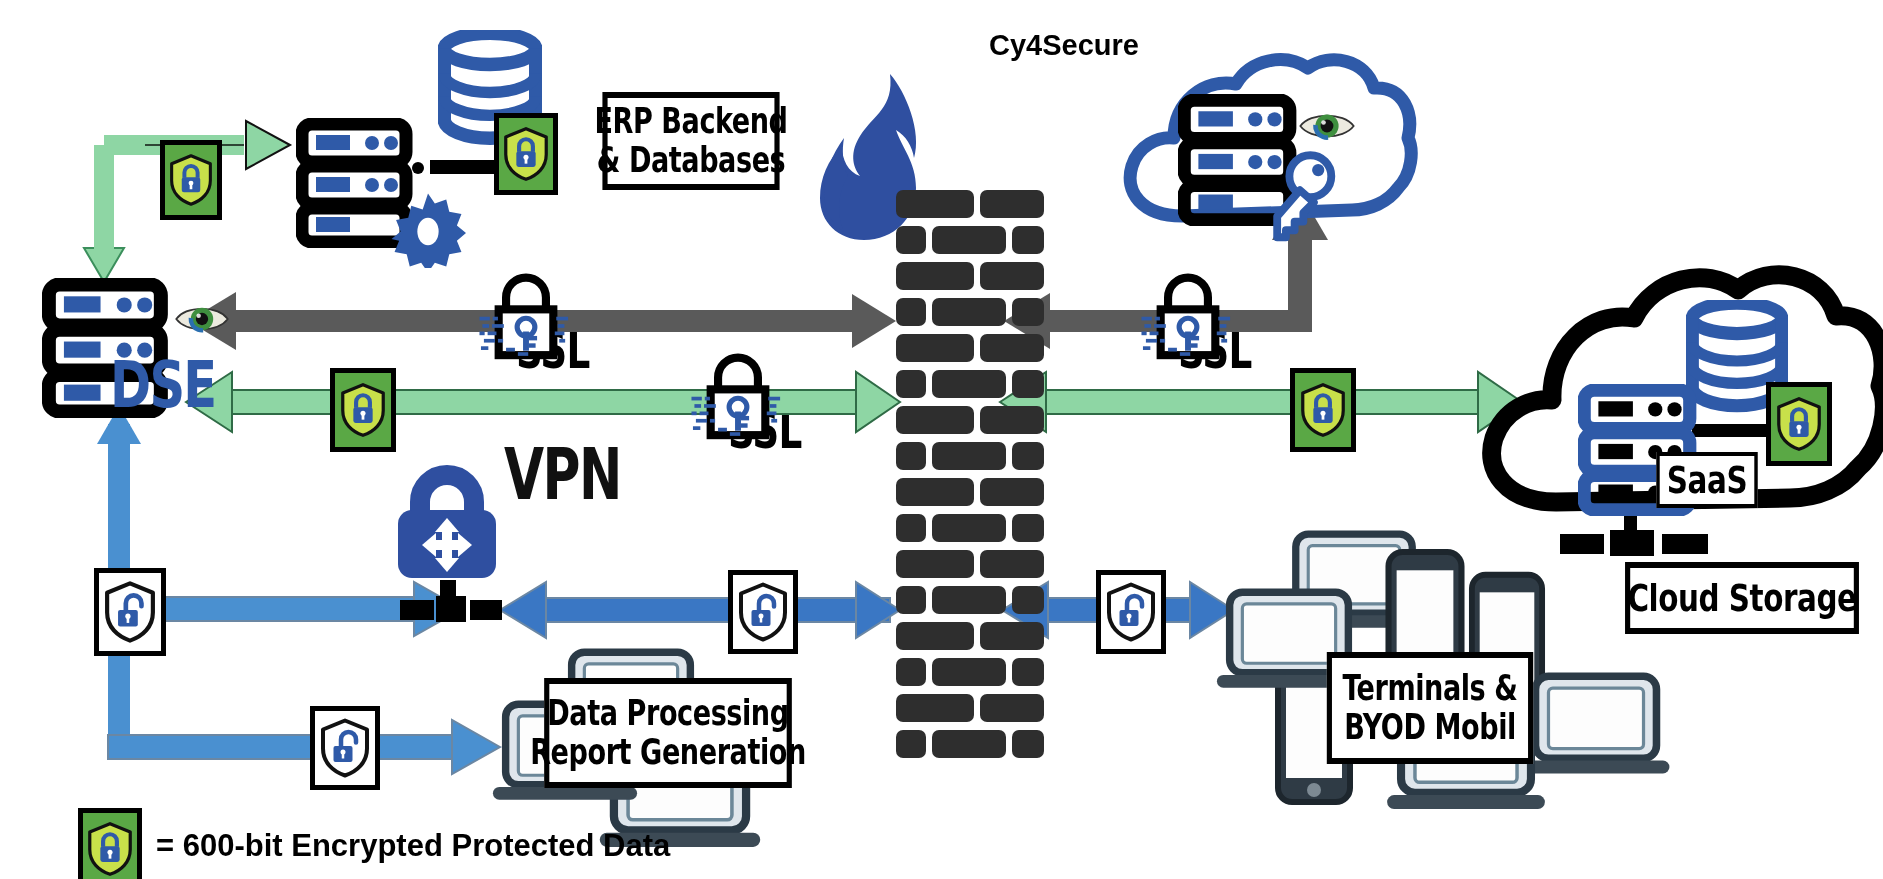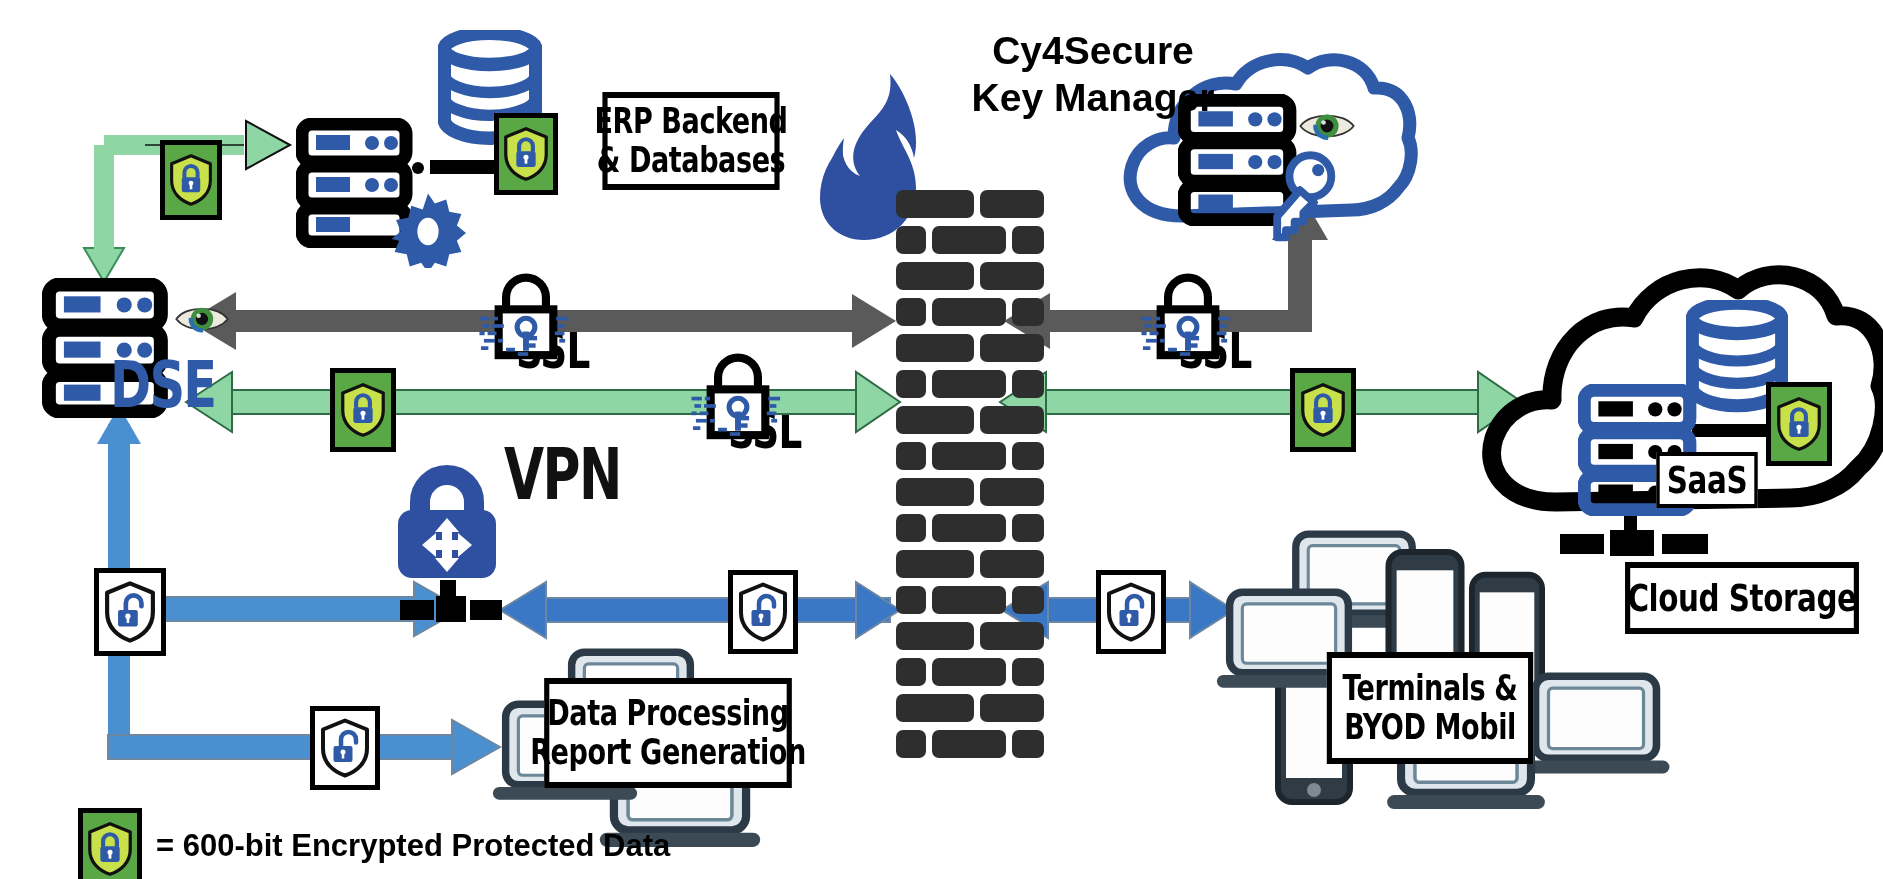--- a/index.html
+++ b/index.html
@@ -391,23 +391,22 @@
   <svg class="abs" style="left:1178px;top:94px;width:122px;height:132px;z-index:33;">
     <use href="#sym-server-black" width="122" height="132"></use>
   </svg>
   <svg class="abs" style="left:1298px;top:108px;width:58px;height:36px;z-index:34;">
     <use href="#sym-eye" width="58" height="36"></use>
   </svg>
   <svg class="abs" style="left:1258px;top:150px;width:82px;height:96px;z-index:34;">
     <use href="#sym-key" width="82" height="96"></use>
   </svg>
 
-  <div class="title-text" style="left:953px;top:28px;width:280px;font-size:39px;">
+  <div class="title-text" style="left:924px;top:28px;width:280px;font-size:29px;">
     <div>Cy4Secure</div>
-    <div>Key Manager</div>
   </div>
 
   <svg class="abs" style="left:1480px;top:252px;width:404px;height:300px;z-index:20;">
     <path d="M76 250 C26 250 4 218 14 186 C24 158 50 146 72 148 C70 96 110 58 154 66
              C174 26 226 14 258 38 C290 10 344 22 356 64 C396 60 410 104 400 134
              C410 154 402 196 378 216 C362 236 336 246 310 246 Z" fill="none" stroke="#000" stroke-width="19" stroke-linejoin="round"></path>
   </svg>
   <svg class="abs" style="left:1578px;top:384px;width:122px;height:132px;z-index:33;">
     <use href="#sym-server-blue" width="122" height="132"></use>
   </svg>

